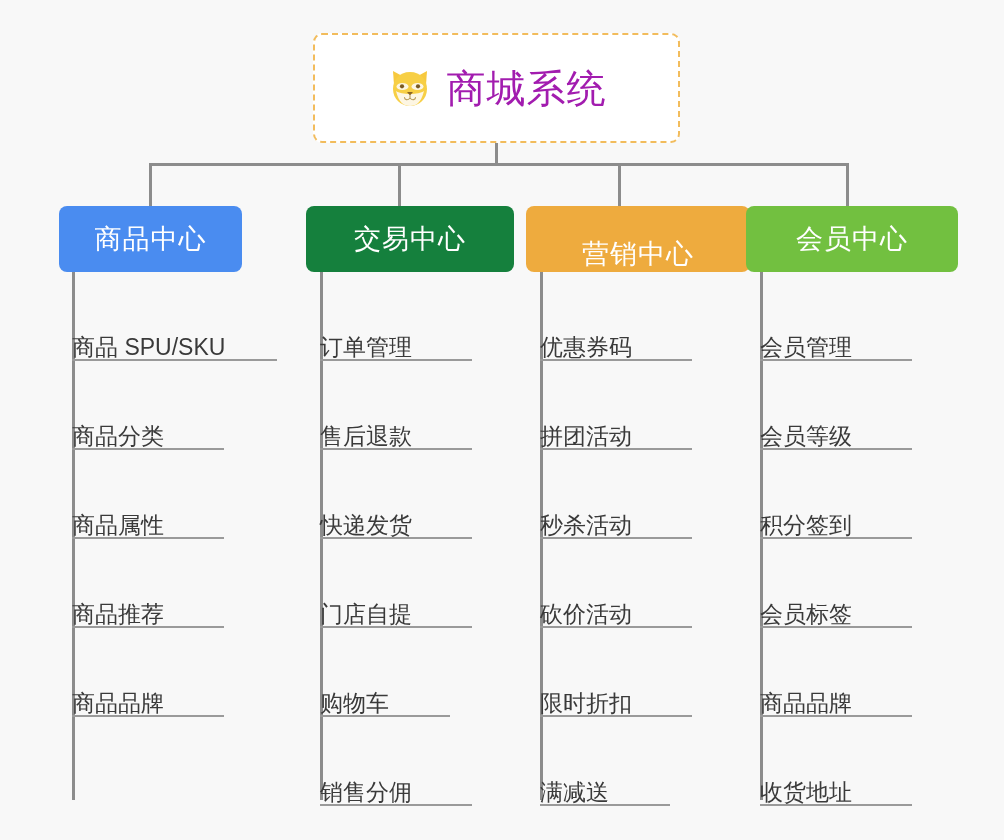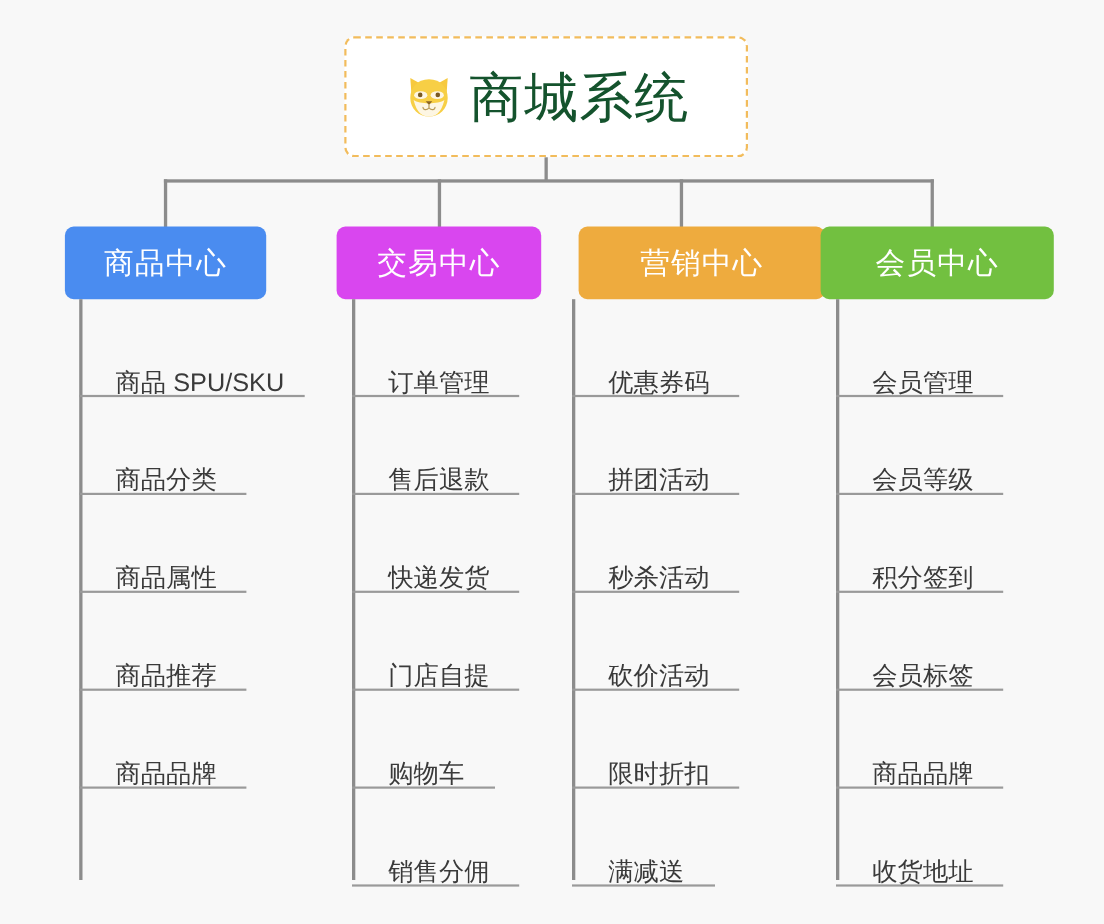--- a/index.html
+++ b/index.html
@@ -37,26 +37,25 @@
     gap: 14px;
   }
   .root-emoji {
     width: 46px;
     height: 46px;
     flex: 0 0 46px;
     position: relative;
     display: block;
   }
   .root-title {
-    font-size: 49px;
-    color: #14532d;
+    font-size: 39px;
+    color: #a21caf;
     letter-spacing: 1px;
     line-height: 1;
     white-space: nowrap;
-    font-family: Liberation Serif, serif;
   }
 
   
   .line {
     position: absolute;
     background: #8c8c8c;
   }
   .v-line { width: 3px; }
   .h-line { height: 3px; }
 
@@ -87,21 +86,20 @@
     top: 0;
     width: 3px;
     background: #8c8c8c;
   }
   .item {
     position: relative;
     height: 89px;
     box-sizing: border-box;
     display: flex;
     align-items: flex-end;
-    padding-left: 33px;
     padding-bottom: 3px;
   }
   .item-underline {
     position: absolute;
     left: 0;
     bottom: 0;
     height: 2px;
     background: #9a9a9a;
   }
   .item-label {
@@ -169,21 +167,21 @@
     <div class="item">
       <div class="item-underline" style="width:152px;"></div>
       <span class="item-label">商品推荐</span>
     </div>
     <div class="item">
       <div class="item-underline" style="width:152px;"></div>
       <span class="item-label">商品品牌</span>
     </div>
   </div>
 
-  <div class="cat-box" style="left:306px; width:186px; background:#d946ef;">
+  <div class="cat-box" style="left:306px; width:208px; background:#15803d;">
     <span>交易中心</span>
   </div>
   <div class="col" style="left:320px;">
     <div class="spine" style="height:528px;"></div>
     <div class="item">
       <div class="item-underline" style="width:152px;"></div>
       <span class="item-label">订单管理</span>
     </div>
     <div class="item">
       <div class="item-underline" style="width:152px;"></div>
@@ -200,24 +198,24 @@
     <div class="item">
       <div class="item-underline" style="width:130px;"></div>
       <span class="item-label">购物车</span>
     </div>
     <div class="item">
       <div class="item-underline" style="width:152px;"></div>
       <span class="item-label">销售分佣</span>
     </div>
   </div>
 
-  <div class="cat-box" style="left:526px; width:224px; background:#eeab3e;">
+  <div class="cat-box" style="left:526px; width:224px; background:#eeab3e;align-items:flex-end;">
     <span>营销中心</span>
   </div>
-  <div class="col" style="left:520px;">
+  <div class="col" style="left:540px;">
     <div class="spine" style="height:528px;"></div>
     <div class="item">
       <div class="item-underline" style="width:152px;"></div>
       <span class="item-label">优惠券码</span>
     </div>
     <div class="item">
       <div class="item-underline" style="width:152px;"></div>
       <span class="item-label">拼团活动</span>
     </div>
     <div class="item">

